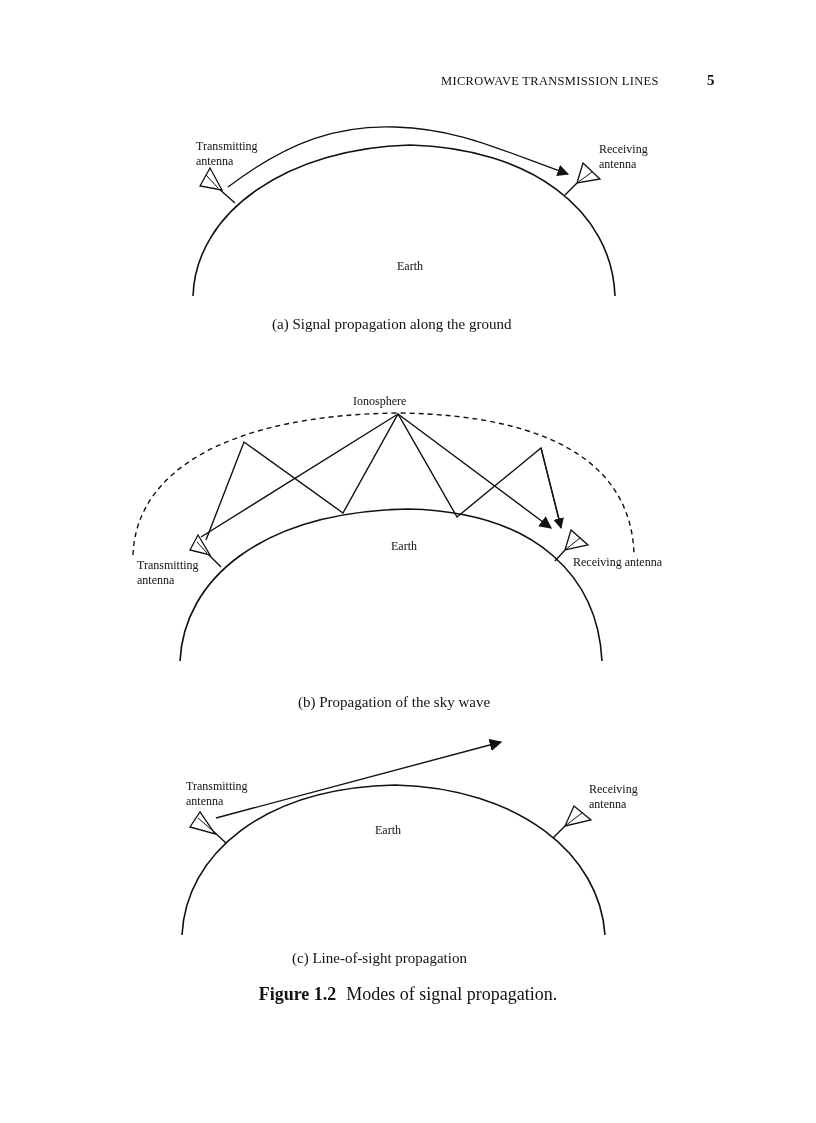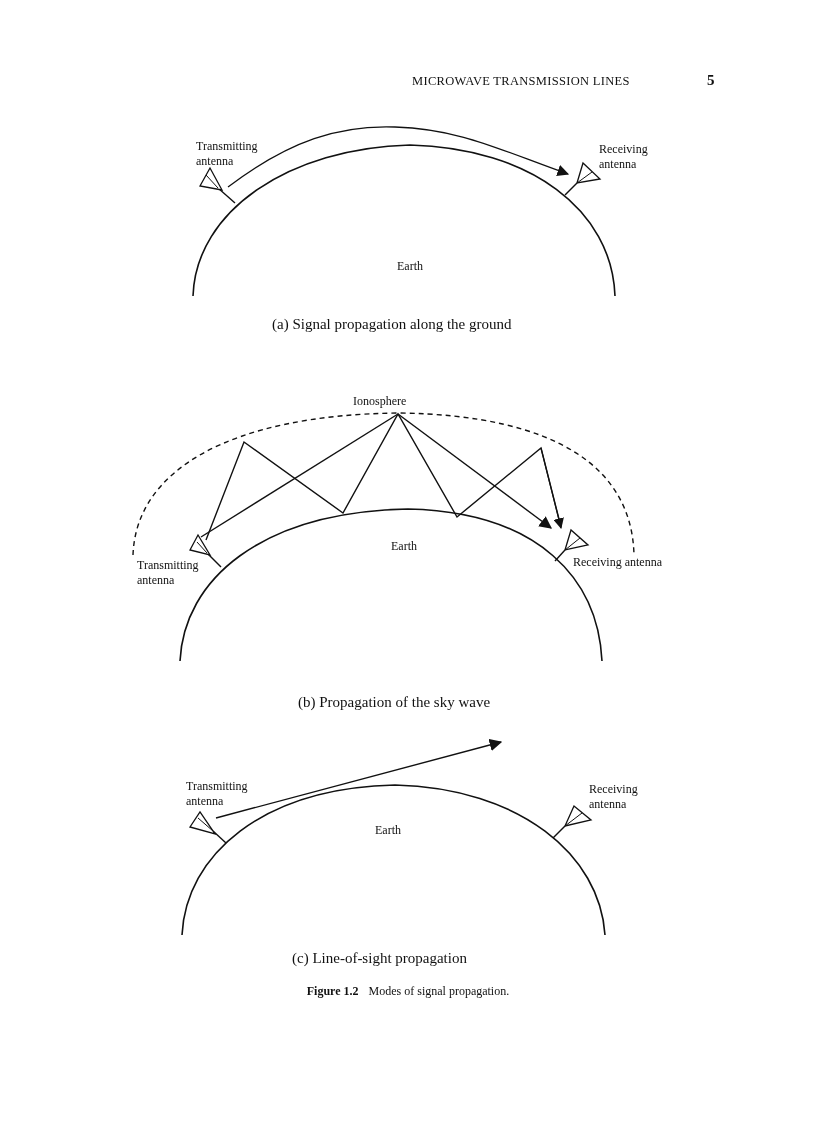--- a/index.html
+++ b/index.html
@@ -1,24 +1,24 @@
 <!DOCTYPE html>
 <html><head>
 <meta charset="utf-8">
 <style>
   html, body { margin: 0; padding: 0; background: #ffffff; }
   body { width: 816px; height: 1123px; position: relative; overflow: hidden;
          font-family: "Liberation Serif", "DejaVu Serif", serif; color: #111; }
-  .running-head { position: absolute; top: 74px; left: 412px; font-size: 12.5px; letter-spacing: 0.3px; }
+  .running-head { position: absolute; top: 74px; left: 441px; font-size: 12.5px; letter-spacing: 0.3px; }
   .page-number { position: absolute; top: 72px; left: 707px; font-size: 15px; font-weight: bold; }
   svg.fig { position: absolute; left: 0; top: 0; }
   svg text { font-family: "Liberation Serif", "DejaVu Serif", serif; fill: #111; }
   .lbl { font-size: 12px; }
   .cap { font-size: 15px; }
-  .figure-caption { position: absolute; top: 984px; left: 0; width: 816px; text-align: center; font-size: 12px; }
+  .figure-caption { position: absolute; top: 984px; left: 0; width: 816px; text-align: center; font-size: 18px; }
   .figure-caption b { font-weight: bold; margin-right: 10px; }
 </style>
 </head>
 <body>
 
 <div class="running-head">MICROWAVE TRANSMISSION LINES</div>
 <div class="page-number">5</div>
 
 <svg class="fig" width="816" height="1123" viewBox="0 0 816 1123">
   <defs>

